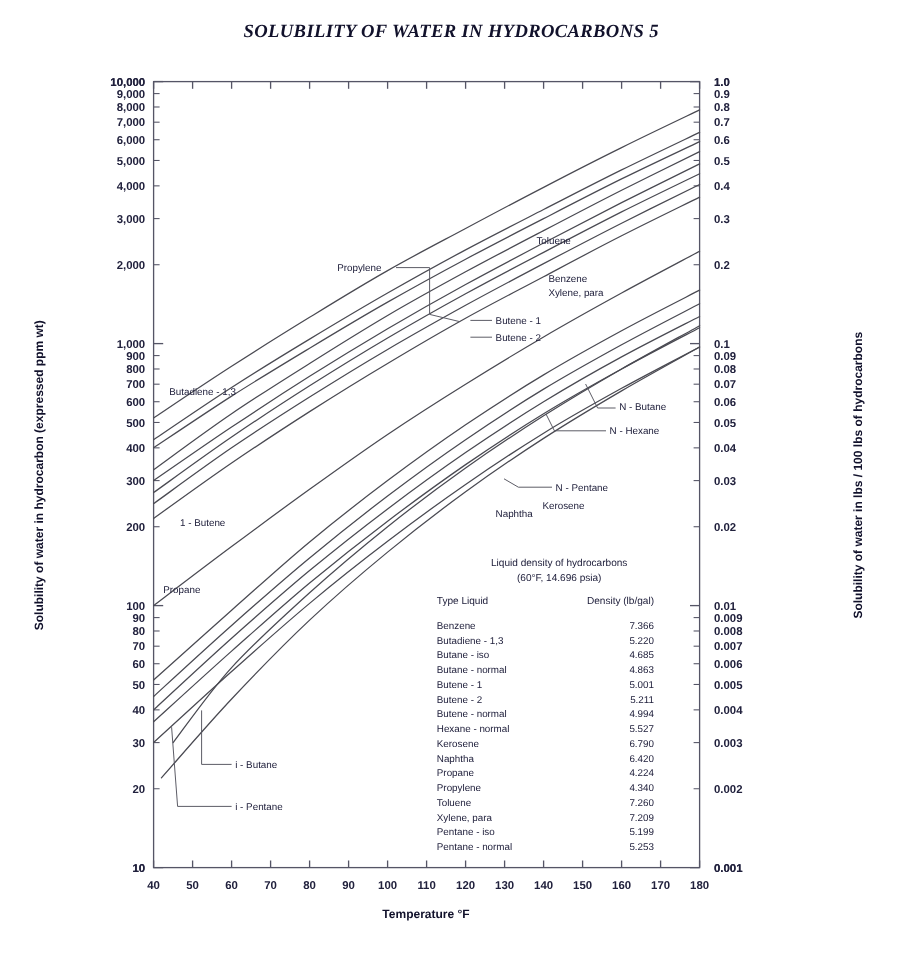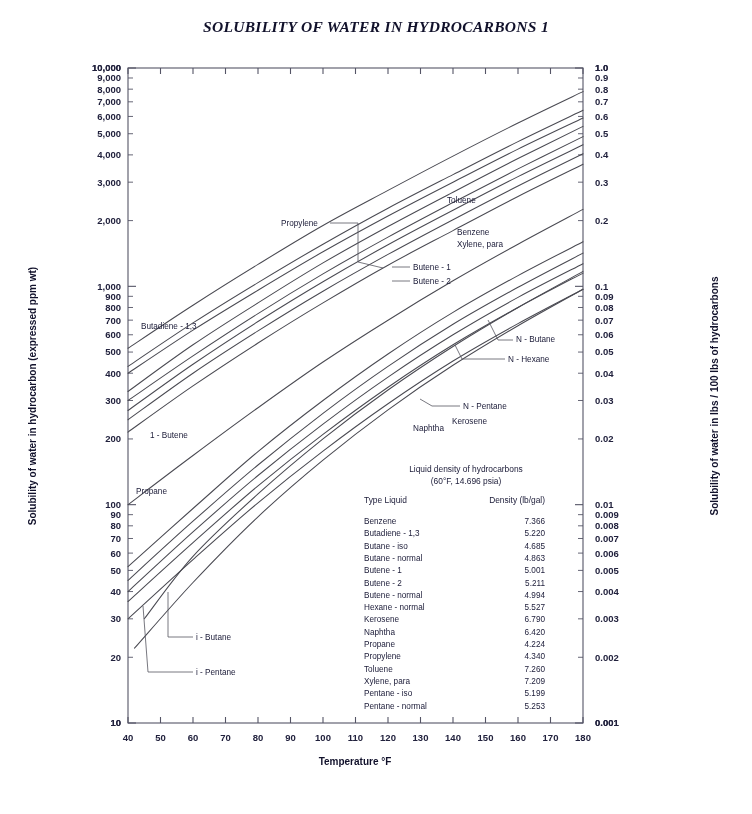--- a/index.html
+++ b/index.html
@@ -25,21 +25,21 @@
   .tickmark.major{stroke-width:1.1;}
   .curve{fill:none;stroke:#4a4a52;stroke-width:1.05;stroke-linecap:round;stroke-linejoin:round;}
   .leader{fill:none;stroke:#55555f;stroke-width:.8;}
   .tbl-head{font-family:"Liberation Sans", sans-serif;font-size:8.4px;fill:#21213d;}
   .tbl-cap{font-family:"Liberation Sans", sans-serif;font-size:8.4px;fill:#21213d;}
   .tbl-cell{font-family:"Liberation Sans", sans-serif;font-size:8.2px;fill:#21213d;}
 </style>
 </head>
 <body>
 
-<div id="chart-title">SOLUBILITY OF WATER IN HYDROCARBONS 1</div>
+<div id="chart-title">SOLUBILITY OF WATER IN HYDROCARBONS 5</div>
 
 <div id="plot-area">
   <svg width="752" height="814" id="chart-svg">
     <g id="g-ticks">
         <line x1="128" y1="723" x2="128" y2="717" class="tickmark major"></line>
         <line x1="128" y1="68" x2="128" y2="74" class="tickmark major"></line>
         <line x1="160.5" y1="723" x2="160.5" y2="717" class="tickmark major"></line>
         <line x1="160.5" y1="68" x2="160.5" y2="74" class="tickmark major"></line>
         <line x1="193" y1="723" x2="193" y2="717" class="tickmark major"></line>
         <line x1="193" y1="68" x2="193" y2="74" class="tickmark major"></line>

